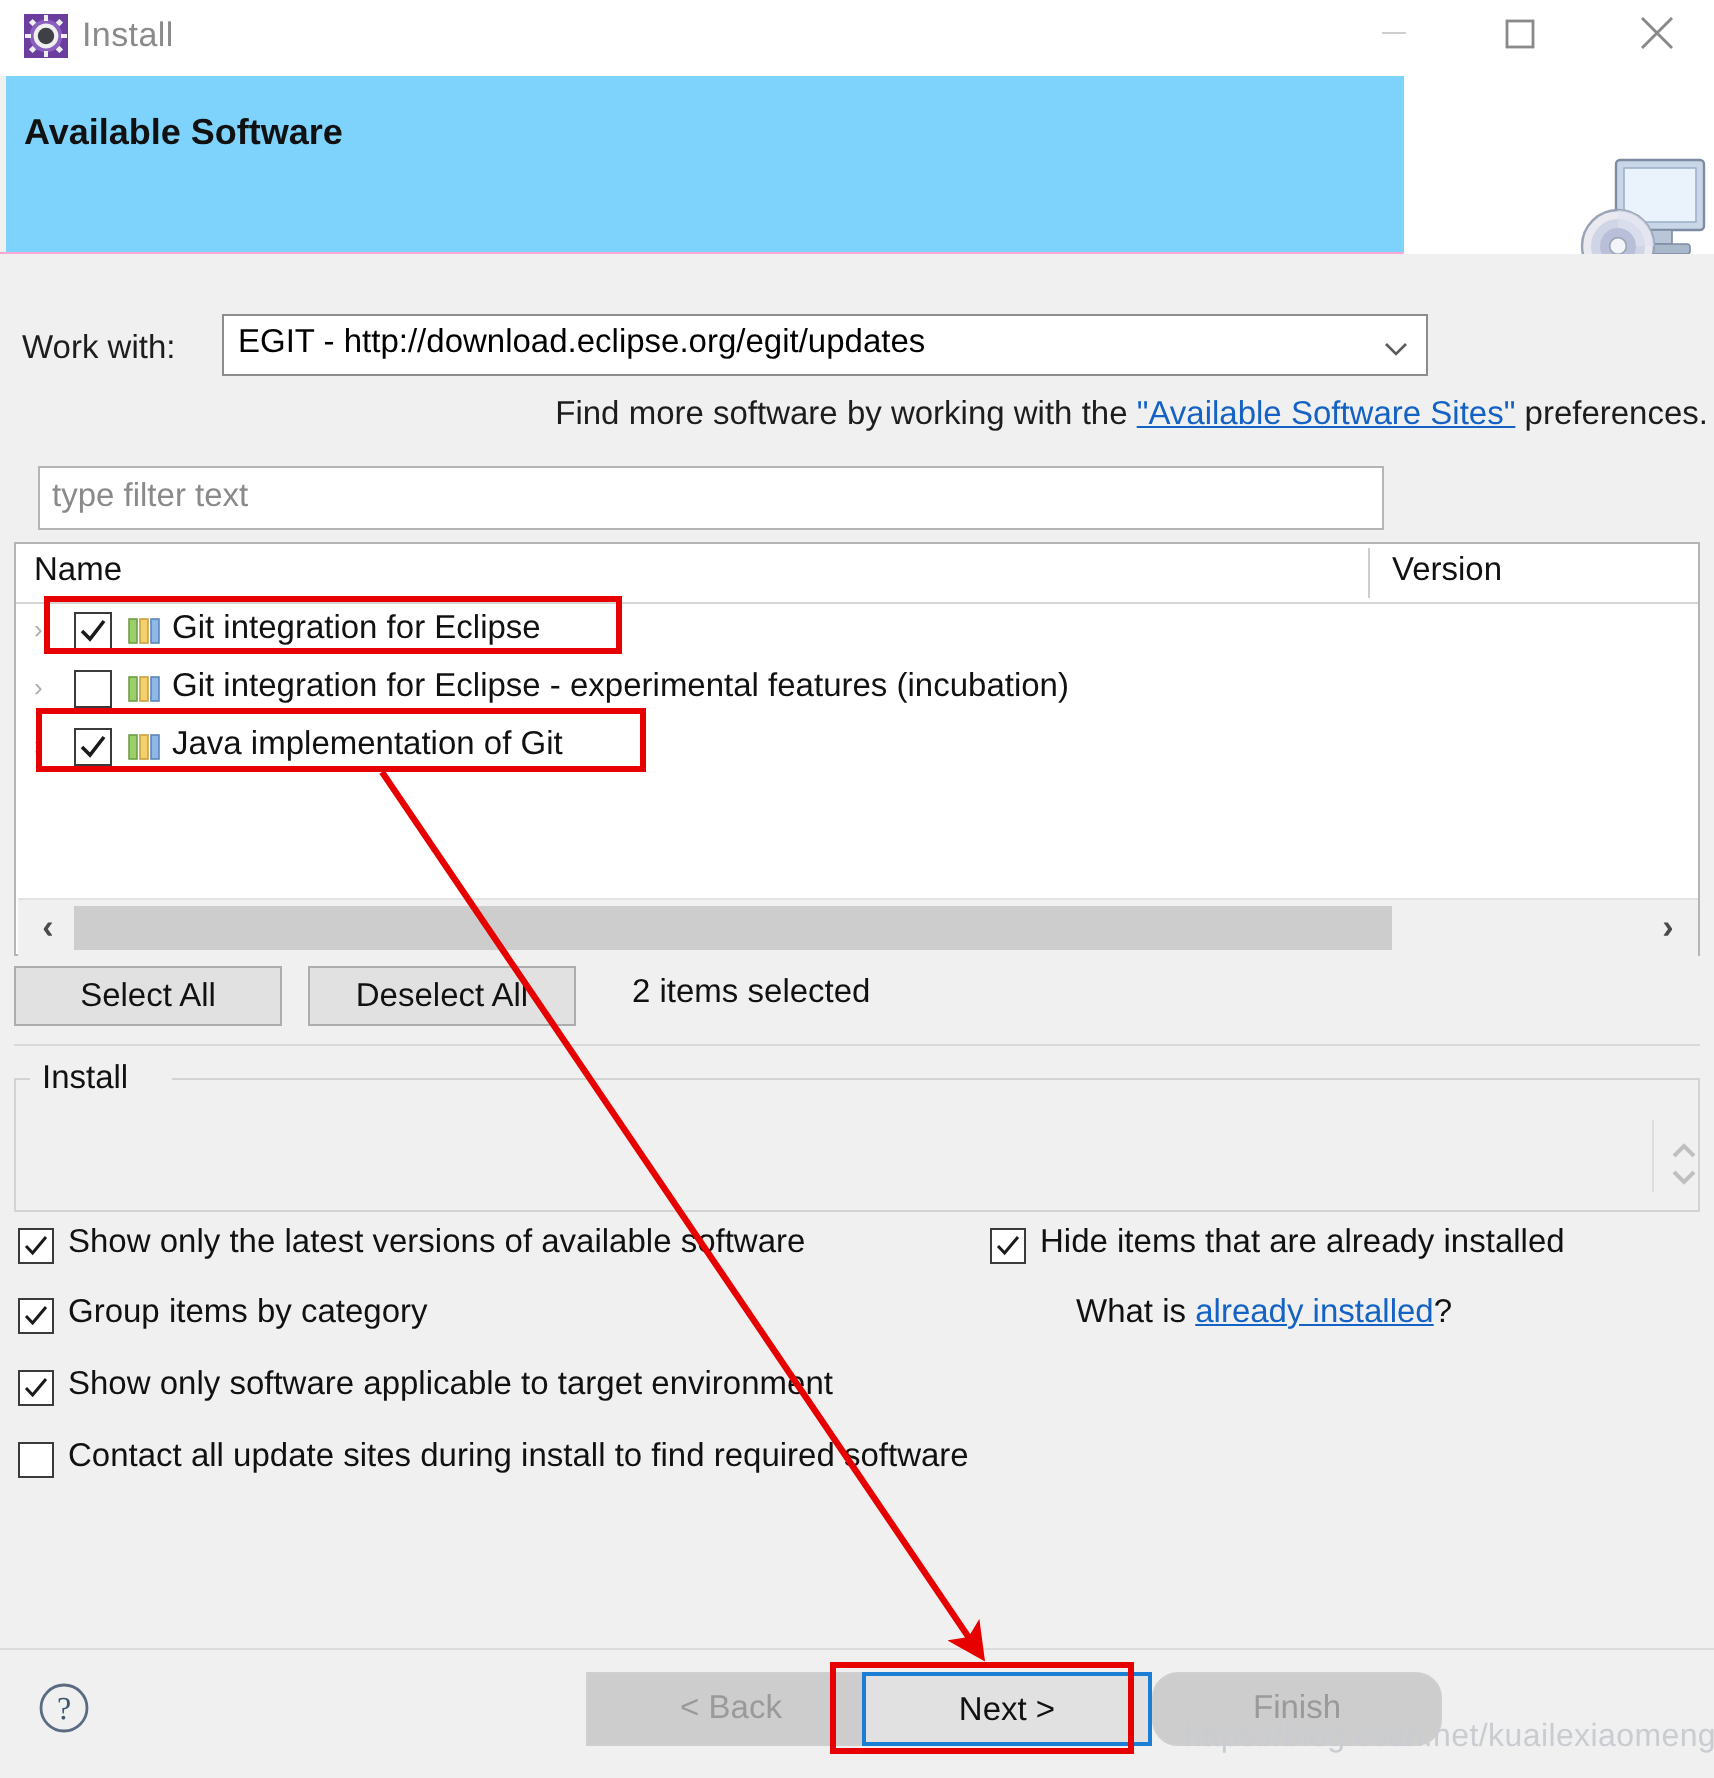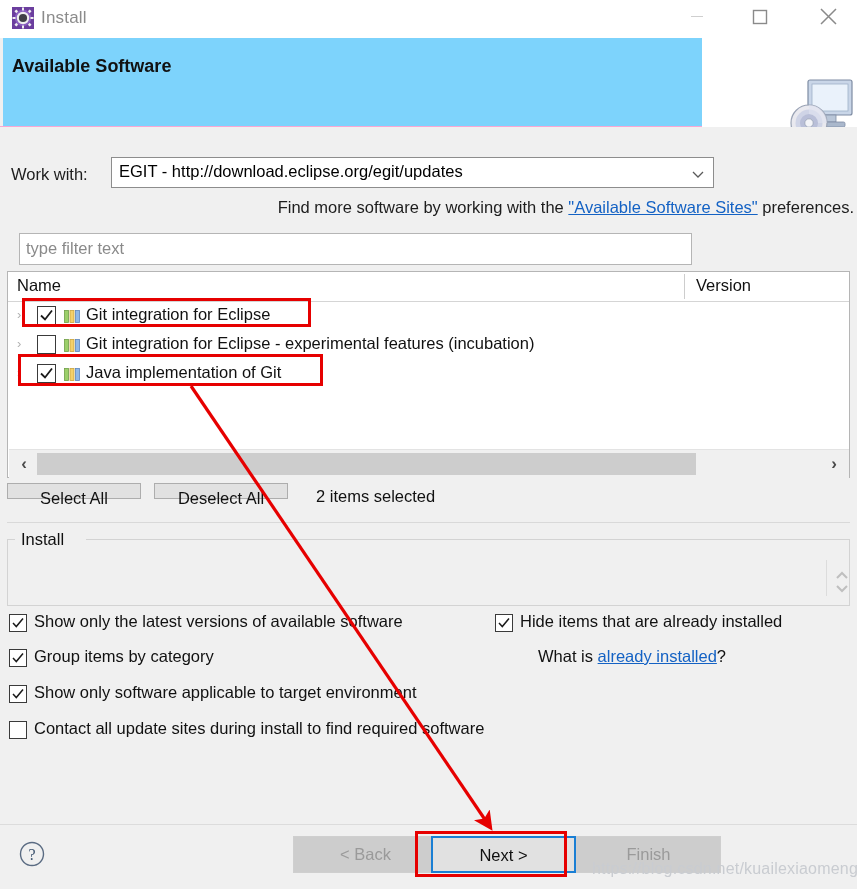--- a/index.html
+++ b/index.html
@@ -255,21 +255,21 @@
     text-align: center;
     font-weight: bold;
   }
   .tree-hscroll .left  { left: 5px; }
   .tree-hscroll .right { left: 815px; }
 
   
   .selbtn {
     position: absolute;
     top: 483px;
-    height: 16px;
+    height: 30px;
     background: #e1e1e1;
     border: 1px solid #adadad;
     box-sizing: border-box;
     font-size: 16.5px;
     color: #111;
     line-height: 28px;
     text-align: center;
   }
   .selbtn-all { left: 7px; width: 134px; }
   .selbtn-de  { left: 154px; width: 134px; }
@@ -377,21 +377,21 @@
     background: #cdcdcd;
     box-sizing: border-box;
     font-size: 16.5px;
     line-height: 35px;
     text-align: center;
     color: #9a9a9a;
     margin-left: 12px;
   }
   .fbtn-back   { left: 281px; }
   .fbtn-next   { left: 419px; background: #e1e1e1; color: #111; border: 2px solid #1a7fd4; }
-  .fbtn-finish { left: 564px; }
+  .fbtn-finish { left: 564px; border-radius: 13px; }
   .fbtn-cancel { left: 708px; background: #e1e1e1; color: #111; border: 1px solid #adadad; }
 
   
   .redbox {
     position: absolute;
     border: 3px solid #e60000;
     box-sizing: border-box;
     pointer-events: none;
   }
   .annot-svg {

